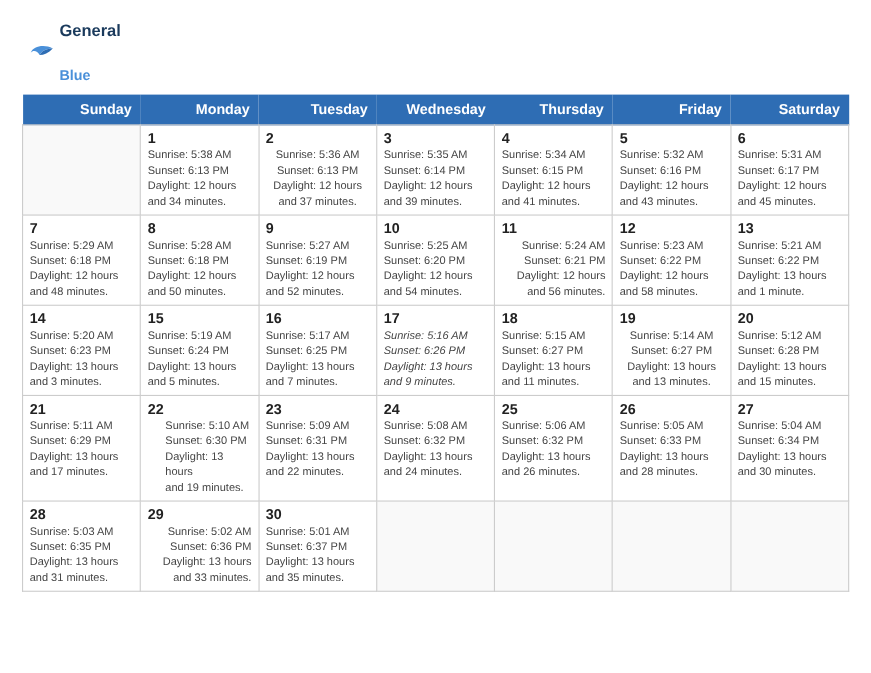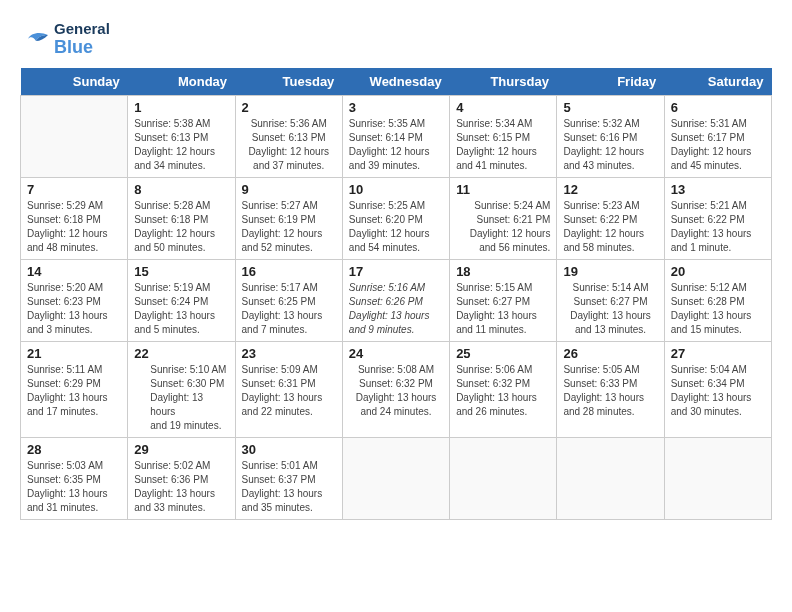--- a/index.html
+++ b/index.html
@@ -78,21 +78,21 @@
 <body>
 
 <div class="header-area">
   <div class="logo">
     <svg class="logo-bird" viewBox="0 0 30 24" xmlns="http://www.w3.org/2000/svg">
       <path d="M8 12 C10 6, 20 4, 28 8 C22 8, 18 10, 16 14 C14 10, 10 9, 8 12Z" fill="#4a90d9"></path>
       <path d="M16 14 C18 10, 22 8, 28 8 C24 12, 20 14, 16 14Z" fill="#2e6db4"></path>
     </svg>
     <div>
       <div style="font-size:15px;font-weight:bold;color:#1a3a5c;">General</div>
-      <div style="font-size:18px;font-weight:bold;color:#4a90d9;">Blue</div>
+      <div style="font-size:13px;font-weight:bold;color:#4a90d9;margin-top:24px;">Blue</div>
     </div>
   </div>
   <div class="title-area">
     <div class="month-title"></div>
     <div class="location-title"></div>
   </div>
 </div>
 
 <table>
   <thead>
@@ -271,21 +271,21 @@
         </td>
         <td>
           <span class="day-num">23</span>
           <div class="day-info" style="white-space: pre-line;">Sunrise: 5:09 AM
 Sunset: 6:31 PM
 Daylight: 13 hours
 and 22 minutes.</div>
         </td>
         <td>
           <span class="day-num">24</span>
-          <div class="day-info" style="white-space: pre-line; text-align: center;">Sunrise: 5:08 AM
+          <div class="day-info" style="white-space: pre-line;">Sunrise: 5:08 AM
 Sunset: 6:32 PM
 Daylight: 13 hours
 and 24 minutes.</div>
         </td>
         <td>
           <span class="day-num">25</span>
           <div class="day-info" style="white-space: pre-line;">Sunrise: 5:06 AM
 Sunset: 6:32 PM
 Daylight: 13 hours
 and 26 minutes.</div>
@@ -308,21 +308,21 @@
       <tr>
         <td>
           <span class="day-num">28</span>
           <div class="day-info" style="white-space: pre-line;">Sunrise: 5:03 AM
 Sunset: 6:35 PM
 Daylight: 13 hours
 and 31 minutes.</div>
         </td>
         <td>
           <span class="day-num">29</span>
-          <div class="day-info" style="white-space: pre-line;">Sunrise: 5:02 AM
+          <div class="day-info" style="white-space: pre-line; text-align: right;">Sunrise: 5:02 AM
 Sunset: 6:36 PM
 Daylight: 13 hours
 and 33 minutes.</div>
         </td>
         <td>
           <span class="day-num">30</span>
           <div class="day-info" style="white-space: pre-line;">Sunrise: 5:01 AM
 Sunset: 6:37 PM
 Daylight: 13 hours
 and 35 minutes.</div>

